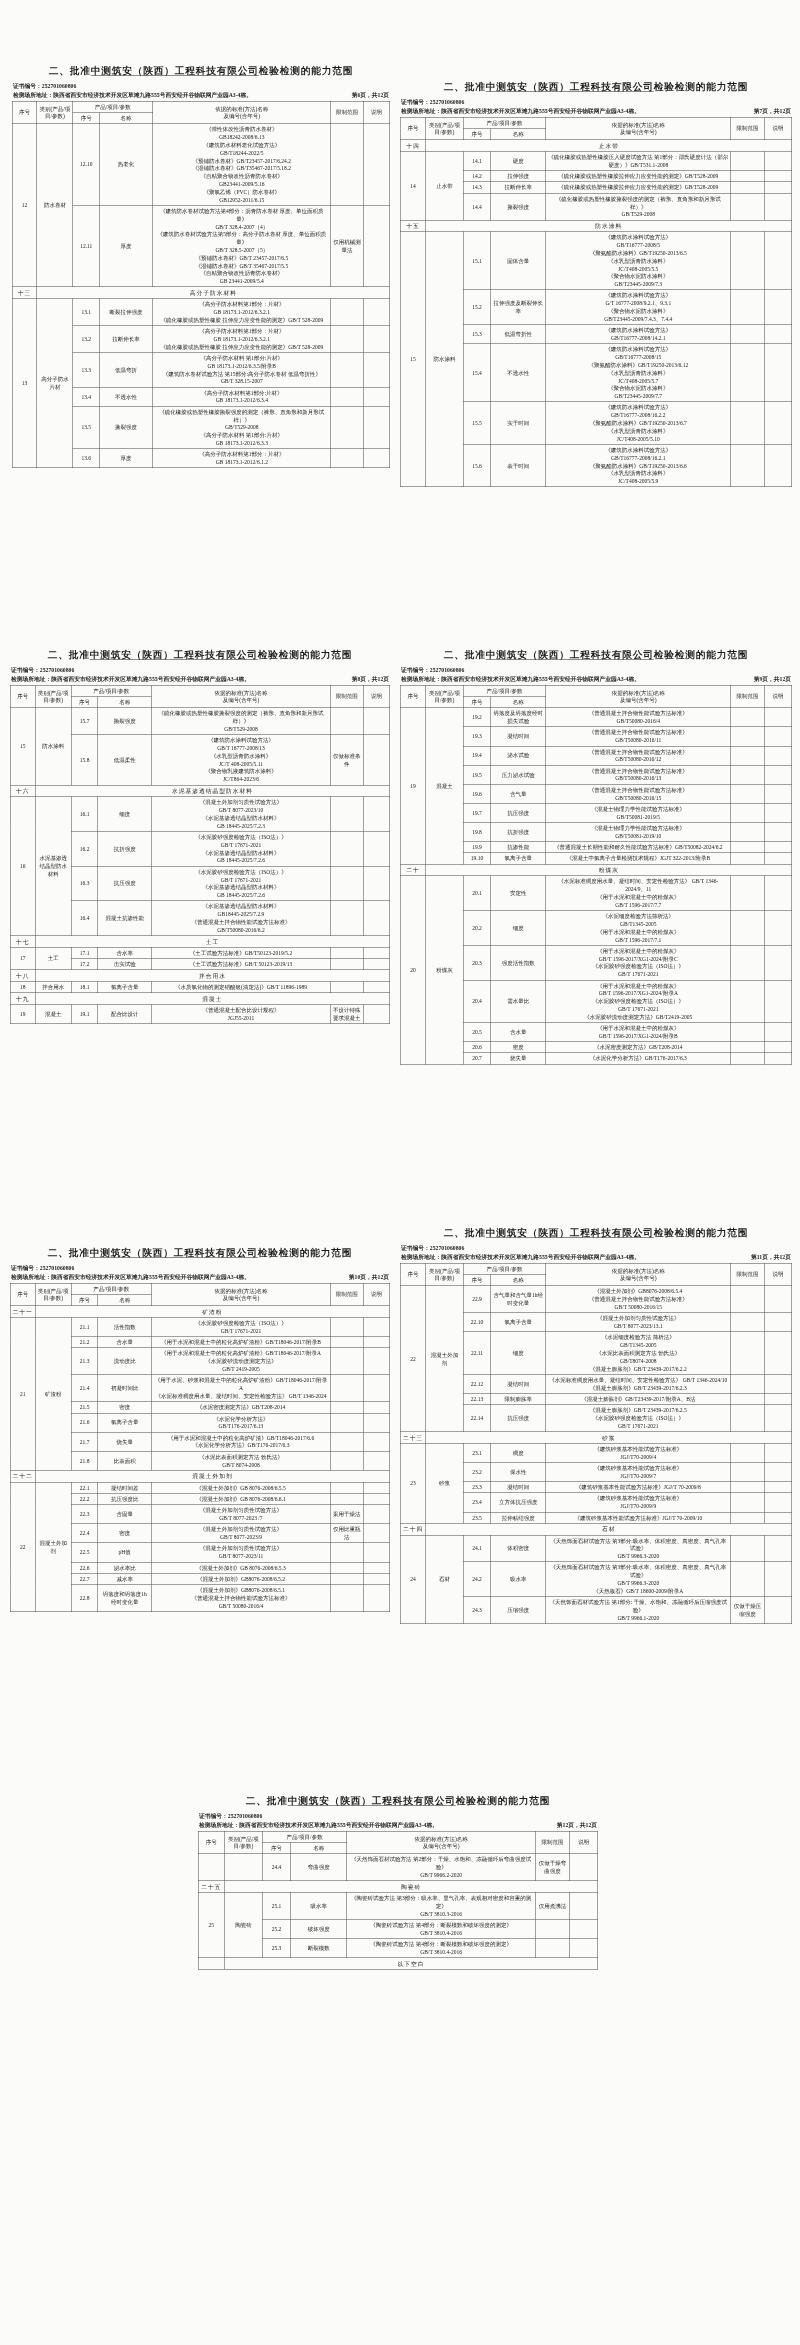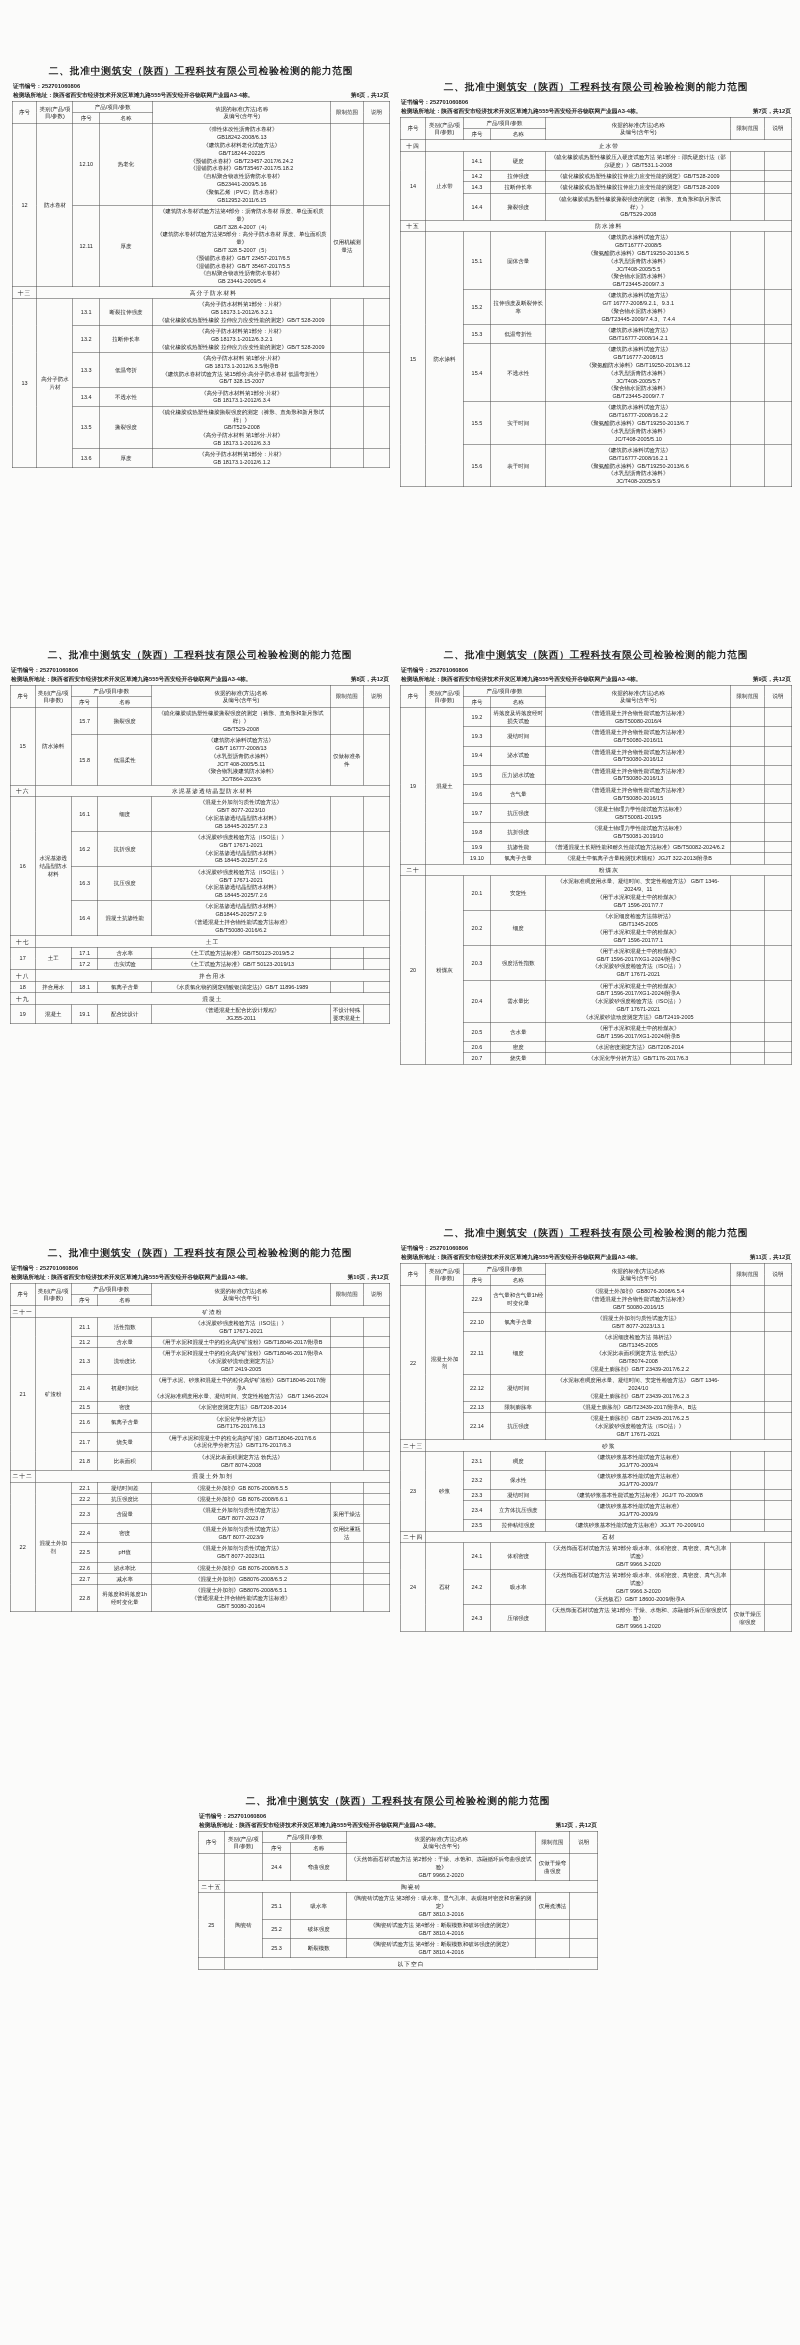--- a/index.html
+++ b/index.html
@@ -1,17 +1,17 @@
 <!DOCTYPE html>
 <html><head>
 <meta charset="utf-8">
 <style>
   html,body{margin:0;padding:0;background:#f6f6f4;}
   .canvas{position:relative;width:800px;height:2345px;background:#fbfbfa;overflow:hidden;
-          font-family:Liberation Sans, sans-serif;color:#1c1c1c;}
+          font-family:Liberation Serif, serif;color:#1c1c1c;}
   .page{position:absolute;}
   .pin{transform:scale(0.5);transform-origin:0 0;}
   .p1{left:12px;top:64px}.p1 .pin{width:756px}
   .p2{left:400px;top:80px}.p2 .pin{width:784px}
   .p3{left:10px;top:648px}.p3 .pin{width:760px}
   .p4{left:400px;top:648px}.p4 .pin{width:784px}
   .p5{left:10px;top:1246px}.p5 .pin{width:760px}
   .p6{left:400px;top:1226px}.p6 .pin{width:784px}
   .p7{left:198px;top:1794px}.p7 .pin{width:800px}
   .ptitle{font-size:19.5px;font-weight:bold;text-align:center;letter-spacing:1.5px;margin:0 0 9px 0;white-space:nowrap;}

